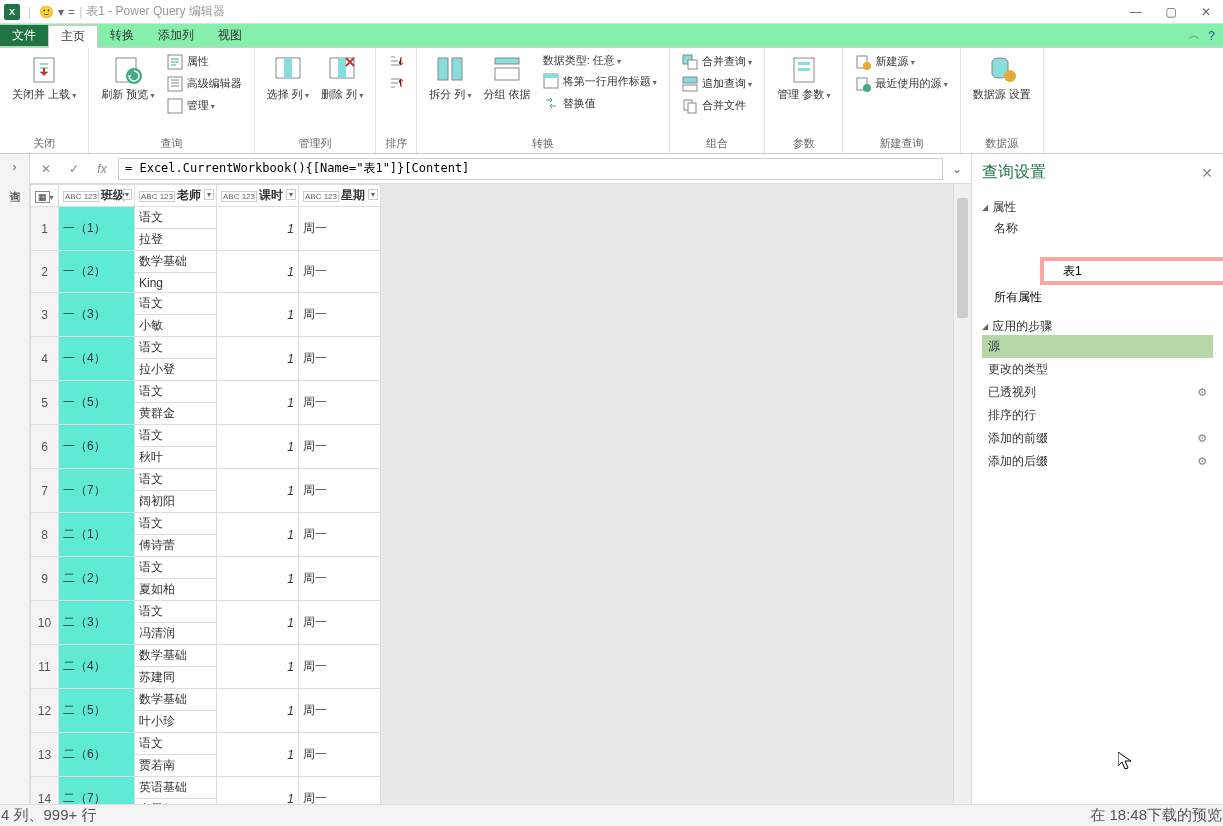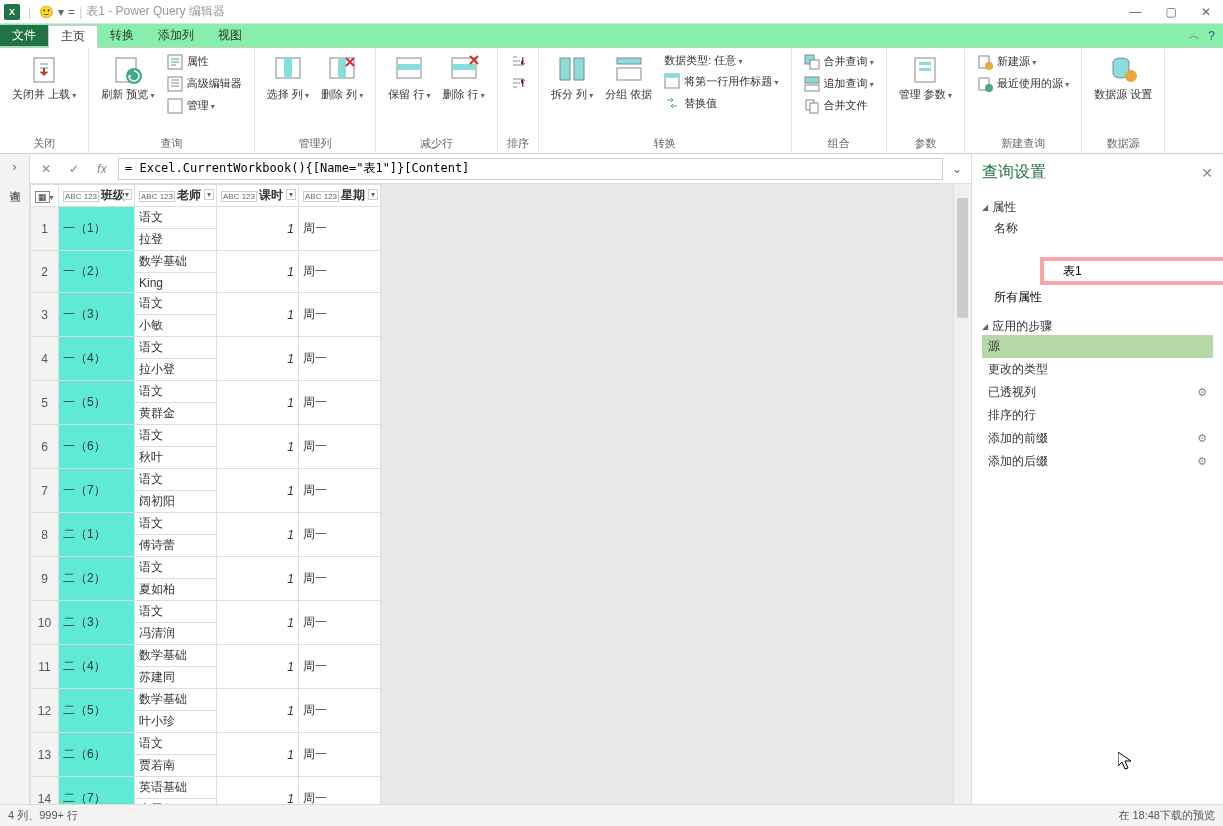--- a/index.html
+++ b/index.html
@@ -61,21 +61,21 @@
 .rightpane .section { margin-top: 8px; }
 .rightpane .shead { color: #333; font-weight: normal; cursor: pointer; display: flex; align-items: center; gap: 4px; font-size: 12px; }
 .rightpane .shead::before { content: "◢"; font-size: 8px; color: #666; }
 .rightpane .sbody { padding: 4px 0 4px 12px; }
 .rightpane input.nameinput { width: 100%; border: 4px solid #fca5a5; padding: 3px 19px; font-size: 12px; margin-left: 46px; }
 .rightpane .link { color: #000000; cursor: pointer; display: inline-block; margin-top: 4px; }
 .steps { display: flex; flex-direction: column; }
 .step { padding: 3px 6px; cursor: pointer; display: flex; justify-content: space-between; align-items: center; }
 .step.active { background: #b6d7a8; }
 .step .gear { color: #888; font-size: 11px; }
-.statusbar { height: 22px; background: #f3f3f3; border-top: 1px solid #ddd; display: flex; align-items: center; padding: 0 8px; font-size: 11px; color: #555; justify-content: space-between; }
+.statusbar { height: 22px; background: #f3f3f3; border-top: 1px solid #ddd; display: flex; align-items: center; padding: 0 1px; font-size: 15px; color: #555; justify-content: space-between; }
 .cursor-arrow { position: absolute; left: 1118px; top: 752px; pointer-events: none; }
 </style>
 </head>
 <body>
 
 <div class="titlebar">
   <span class="ico">X</span>
   <span class="divider">|</span>
   <span class="face">🙂</span>
   <span style="color:#666">▾</span>
@@ -184,46 +184,20 @@
               <path d="M20 4l8 8M28 4l-8 8" stroke="#c33" stroke-width="2"></path>
             </svg>
           </span>
           <span class="lbl drop">删除
 列</span>
         </div>
     </div>
     <div class="glabel">管理列</div>
   </div>
 
-  <div class="group">
-    <div class="row">
-      <div class="rbtn">
-          <span class="ico">
-            <svg width="32" height="32">
-              <rect x="4" y="4" width="24" height="20" fill="#fff" stroke="#888"></rect>
-              <rect x="4" y="10" width="24" height="6" fill="#8dd"></rect>
-            </svg>
-          </span>
-          <span class="lbl drop">保留
-行</span>
-        </div>
-      <div class="rbtn">
-          <span class="ico">
-            <svg width="32" height="32">
-              <rect x="4" y="4" width="24" height="20" fill="#fff" stroke="#888"></rect>
-              <rect x="4" y="10" width="24" height="6" fill="#8dd"></rect>
-              <path d="M22 2l8 8M30 2l-8 8" stroke="#c33" stroke-width="2"></path>
-            </svg>
-          </span>
-          <span class="lbl drop">删除
-行</span>
-        </div>
-    </div>
-    <div class="glabel">减少行</div>
-  </div>
 
   <div class="group">
     <div class="row">
       <div class="vstack">
         <div class="rbtn small">
             <span class="ico">
               <svg width="16" height="16">
                 <path d="M3 3h4M3 7h7M3 11h10" stroke="#888"></path>
                 <path d="M13 3v8l-2-2m2 2l2-2" stroke="#c33"></path>
               </svg>

